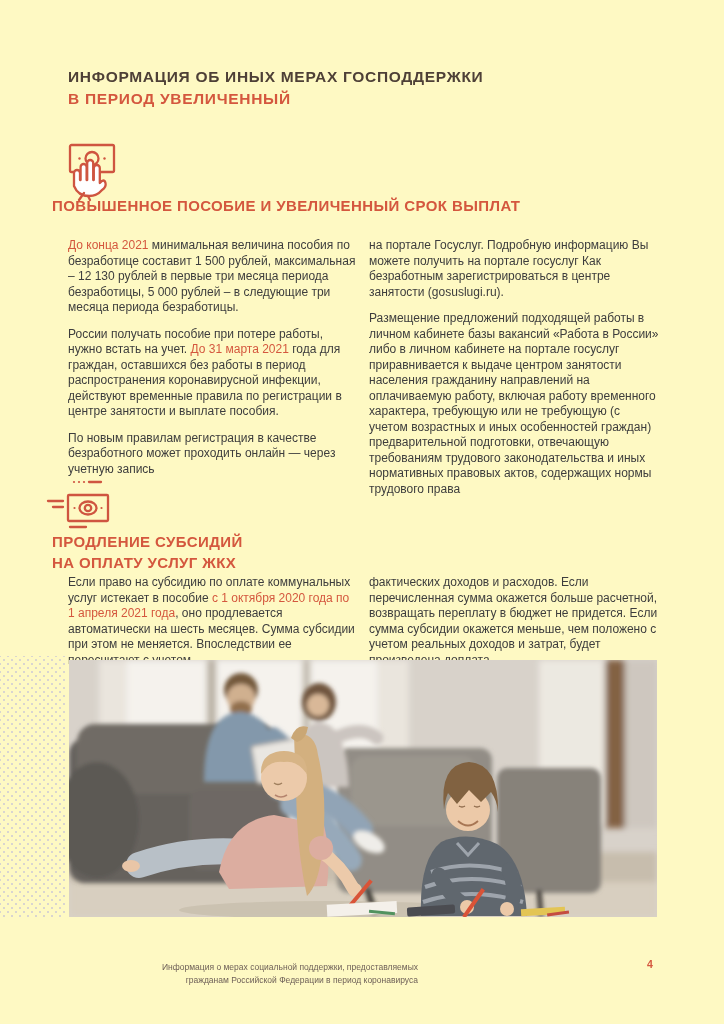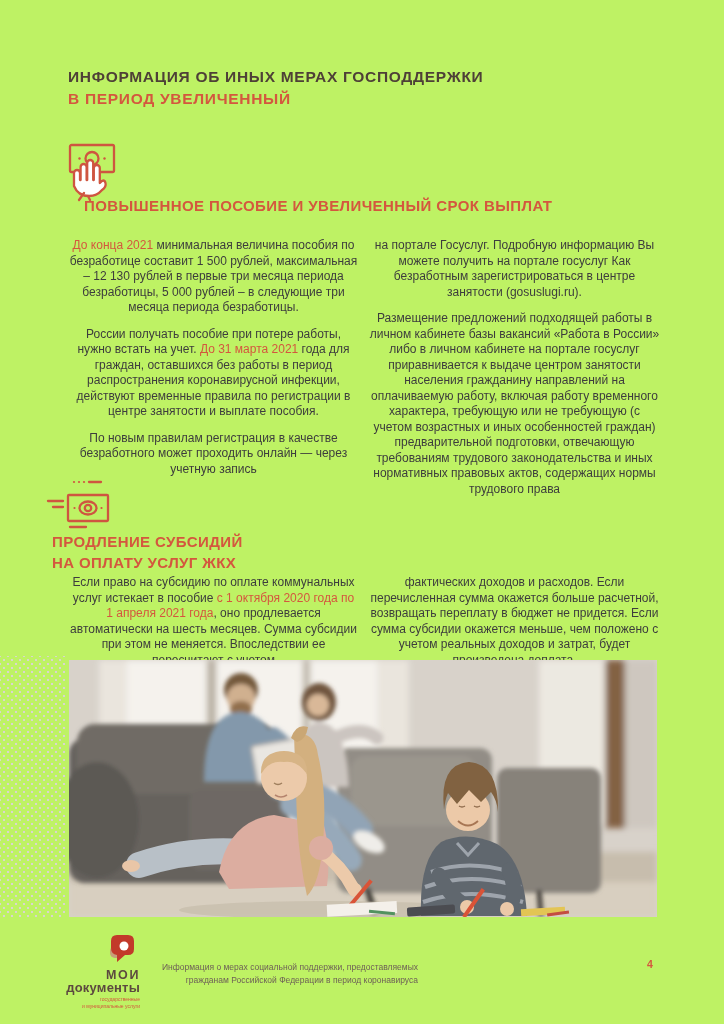--- a/index.html
+++ b/index.html
@@ -1,33 +1,33 @@
 <!DOCTYPE html>
 <html><head>
 <meta charset="utf-8">
 <style>
   html,body{margin:0;padding:0;background:#ffffff;}
   .page{
-    position:relative;width:724px;height:1024px;background:#bef264;overflow:hidden;
+    position:relative;width:724px;height:1024px;background:#fef9c3;overflow:hidden;
     font-family:"Liberation Sans",sans-serif;
     --accent:#d4573e;--title-dark:#4e4037;--body:#3d3d3d;--footer-text:#6d5f57;--logo-brown:#5c493f;
   }
   .accent{color:var(--accent);}
   .title{position:absolute;left:68px;top:66px;font-weight:bold;font-size:15.5px;line-height:22px;letter-spacing:.7px;color:var(--title-dark);white-space:nowrap;}
   .sec-icon{position:absolute;}
   .icon1{left:60px;top:142px;}
   .icon2{left:44px;top:475px;}
   .h2{position:absolute;font-weight:bold;font-size:15px;line-height:21px;letter-spacing:.4px;color:var(--accent);white-space:nowrap;}
-  .h2-1{left:84px;top:195px;}
+  .h2-1{left:52px;top:195px;}
   .h2-2{left:52px;top:531px;}
   .cols{position:absolute;left:68px;width:592px;display:flex;gap:10px;}
   .cols1{top:238px;}
   .cols2{top:575px;}
   .col{width:291px;font-size:12px;line-height:15.5px;color:var(--body);}
-  .para{margin:0 0 11px 0;text-align:center;}
+  .para{margin:0 0 11px 0;}
   .dots{
     position:absolute;left:0;top:656px;width:66px;height:261px;
     background-image:radial-gradient(#d9d5d0 1px, transparent 1.1px),radial-gradient(#d9d5d0 1px, transparent 1.1px);
     background-size:8px 8px;background-position:0 0,4px 4px;
   }
   .photo{position:absolute;left:69px;top:660px;width:588px;height:257px;margin:0;}
   .photo svg{display:block;}
   .logo{position:absolute;left:68px;top:933px;width:72px;display:flex;flex-direction:column;align-items:flex-end;}
   .logo-icon{margin-right:6px;margin-bottom:2px;}
   .logo-t1{font-weight:bold;font-size:12.5px;letter-spacing:1.6px;color:var(--logo-brown);line-height:12px;}
@@ -193,34 +193,19 @@
           </g>
         <rect x="338" y="246" width="48" height="9" rx="2" fill="#43454b" transform="rotate(-4 362 250)"></rect>
         <rect x="452" y="248" width="44" height="7" fill="#e3c44f" transform="rotate(-3 474 251)"></rect>
         <rect x="300" y="251" width="26" height="3" fill="#4a8f5a" transform="rotate(6 313 252)"></rect>
         <rect x="478" y="252" width="22" height="3" fill="#c2453a" transform="rotate(-8 489 253)"></rect>
       </g>
       <rect width="588" height="257" fill="#e8d9c8" opacity="0.05"></rect>
     </svg>
   </figure>
 
-  <div class="logo">
-    <div class="logo-icon">
-      <svg width="26" height="30" viewBox="0 0 26 30">
-        <rect x="2" y="13" width="13" height="12" rx="5" fill="#c69f78"></rect>
-        <path d="M9,2 h11 q6,0 6,6 v8 q0,6 -6,6 h-3 l-8,7 v-7 q-6,-1 -6,-7 v-7 q0,-6 6,-6 z" fill="#c23a2a"></path>
-        <circle cx="16" cy="13" r="4.5" fill="#ffffff"></circle>
-      </svg>
-    </div>
-    <div class="logo-t1">МОИ</div>
-    <div class="logo-t2">документы</div>
-    <div class="logo-sub">
-      <div>государственные</div>
-      <div>и муниципальные услуги</div>
-    </div>
-  </div>
   <div class="desc">
     <div>Информация о мерах социальной поддержки, предоставляемых</div>
     <div>гражданам Российской Федерации в период коронавируса</div>
   </div>
   <div class="page-num">4</div>
 
 </div>
 
 </body></html>

